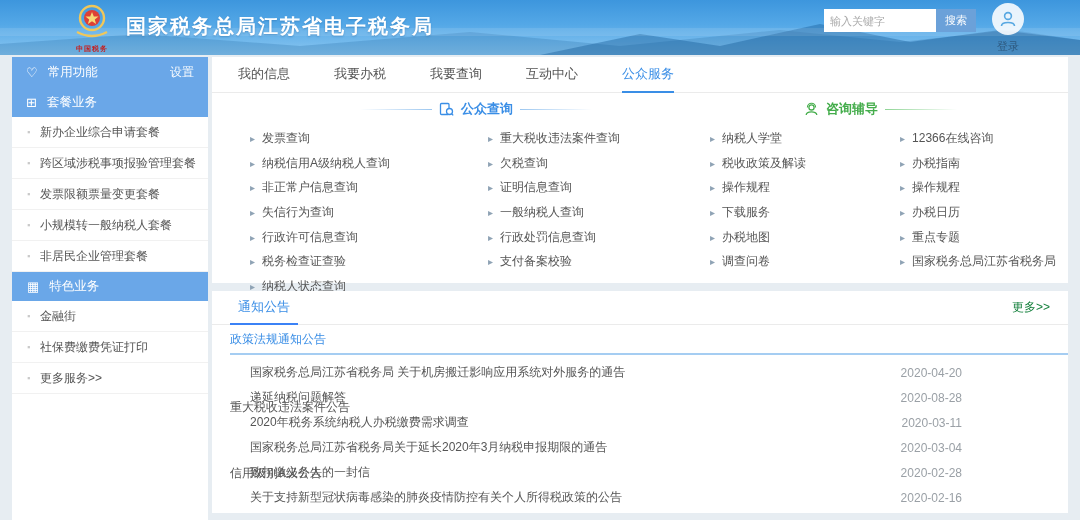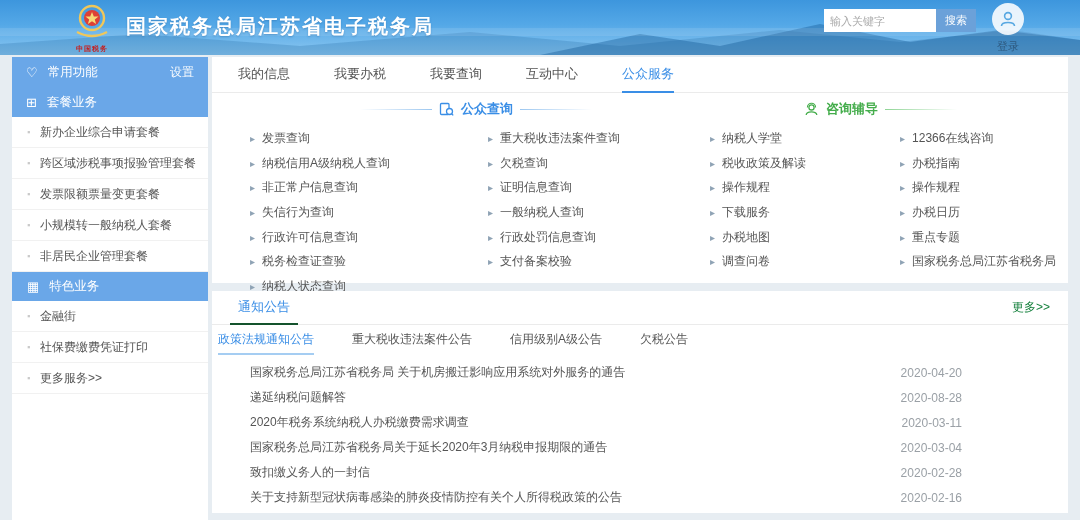--- a/index.html
+++ b/index.html
@@ -53,23 +53,23 @@
   .sec-green .ln-r { background:linear-gradient(90deg,#8fd596,rgba(180,228,185,0)); }
   .links { position:relative; margin-top:2px; }
   .col { position:absolute; top:0; list-style:none; }
   .col-1 { left:38px; } .col-2 { left:276px; } .col-3 { left:498px; } .col-4 { left:688px; }
   .col li { height:24.7px; display:flex; align-items:center; gap:7px; font-size:12px; color:#555; cursor:pointer; }
   .arrow { color:#8fa3b5; font-size:10px; }
   
   .card2 { position:absolute; left:212px; top:291px; width:856px; height:222px; background:#fff; }
   .notice-head { height:34px; border-bottom:1px solid #ebebeb; display:flex; align-items:center; padding:0 18px; }
   .notice-tab { color:#3a8ee6; font-size:13px; height:34px; line-height:32px;
-    border-bottom:2px solid #14532d; padding:0 8px; cursor:pointer; }
+    border-bottom:2px solid #3b82f6; padding:0 8px; cursor:pointer; }
   .more-link { margin-left:auto; color:#15803d; font-size:12px; cursor:pointer; }
-  .subtabs { display:flex; gap:38px; padding-left:6px; height:30px; }
+  .subtabs { display:flex; gap:38px; padding-left:18px; height:30px;flex-direction:column; }
   .subtab { font-size:12px; color:#555; line-height:28px; height:30px; cursor:pointer; }
   .subtab.active { color:#3a8ee6; border-bottom:2px solid #a5cdf2; }
   .notices { list-style:none; padding-top:5px;padding-left:20px; }
   .notice-row { height:25px; display:flex; align-items:center; padding:0 106px 0 18px;
     font-size:12px; color:#555; cursor:pointer; }
   .notice-date { margin-left:auto; color:#9aa0a6; font-size:12px; }
 </style>
 </head>
 <body>
 

